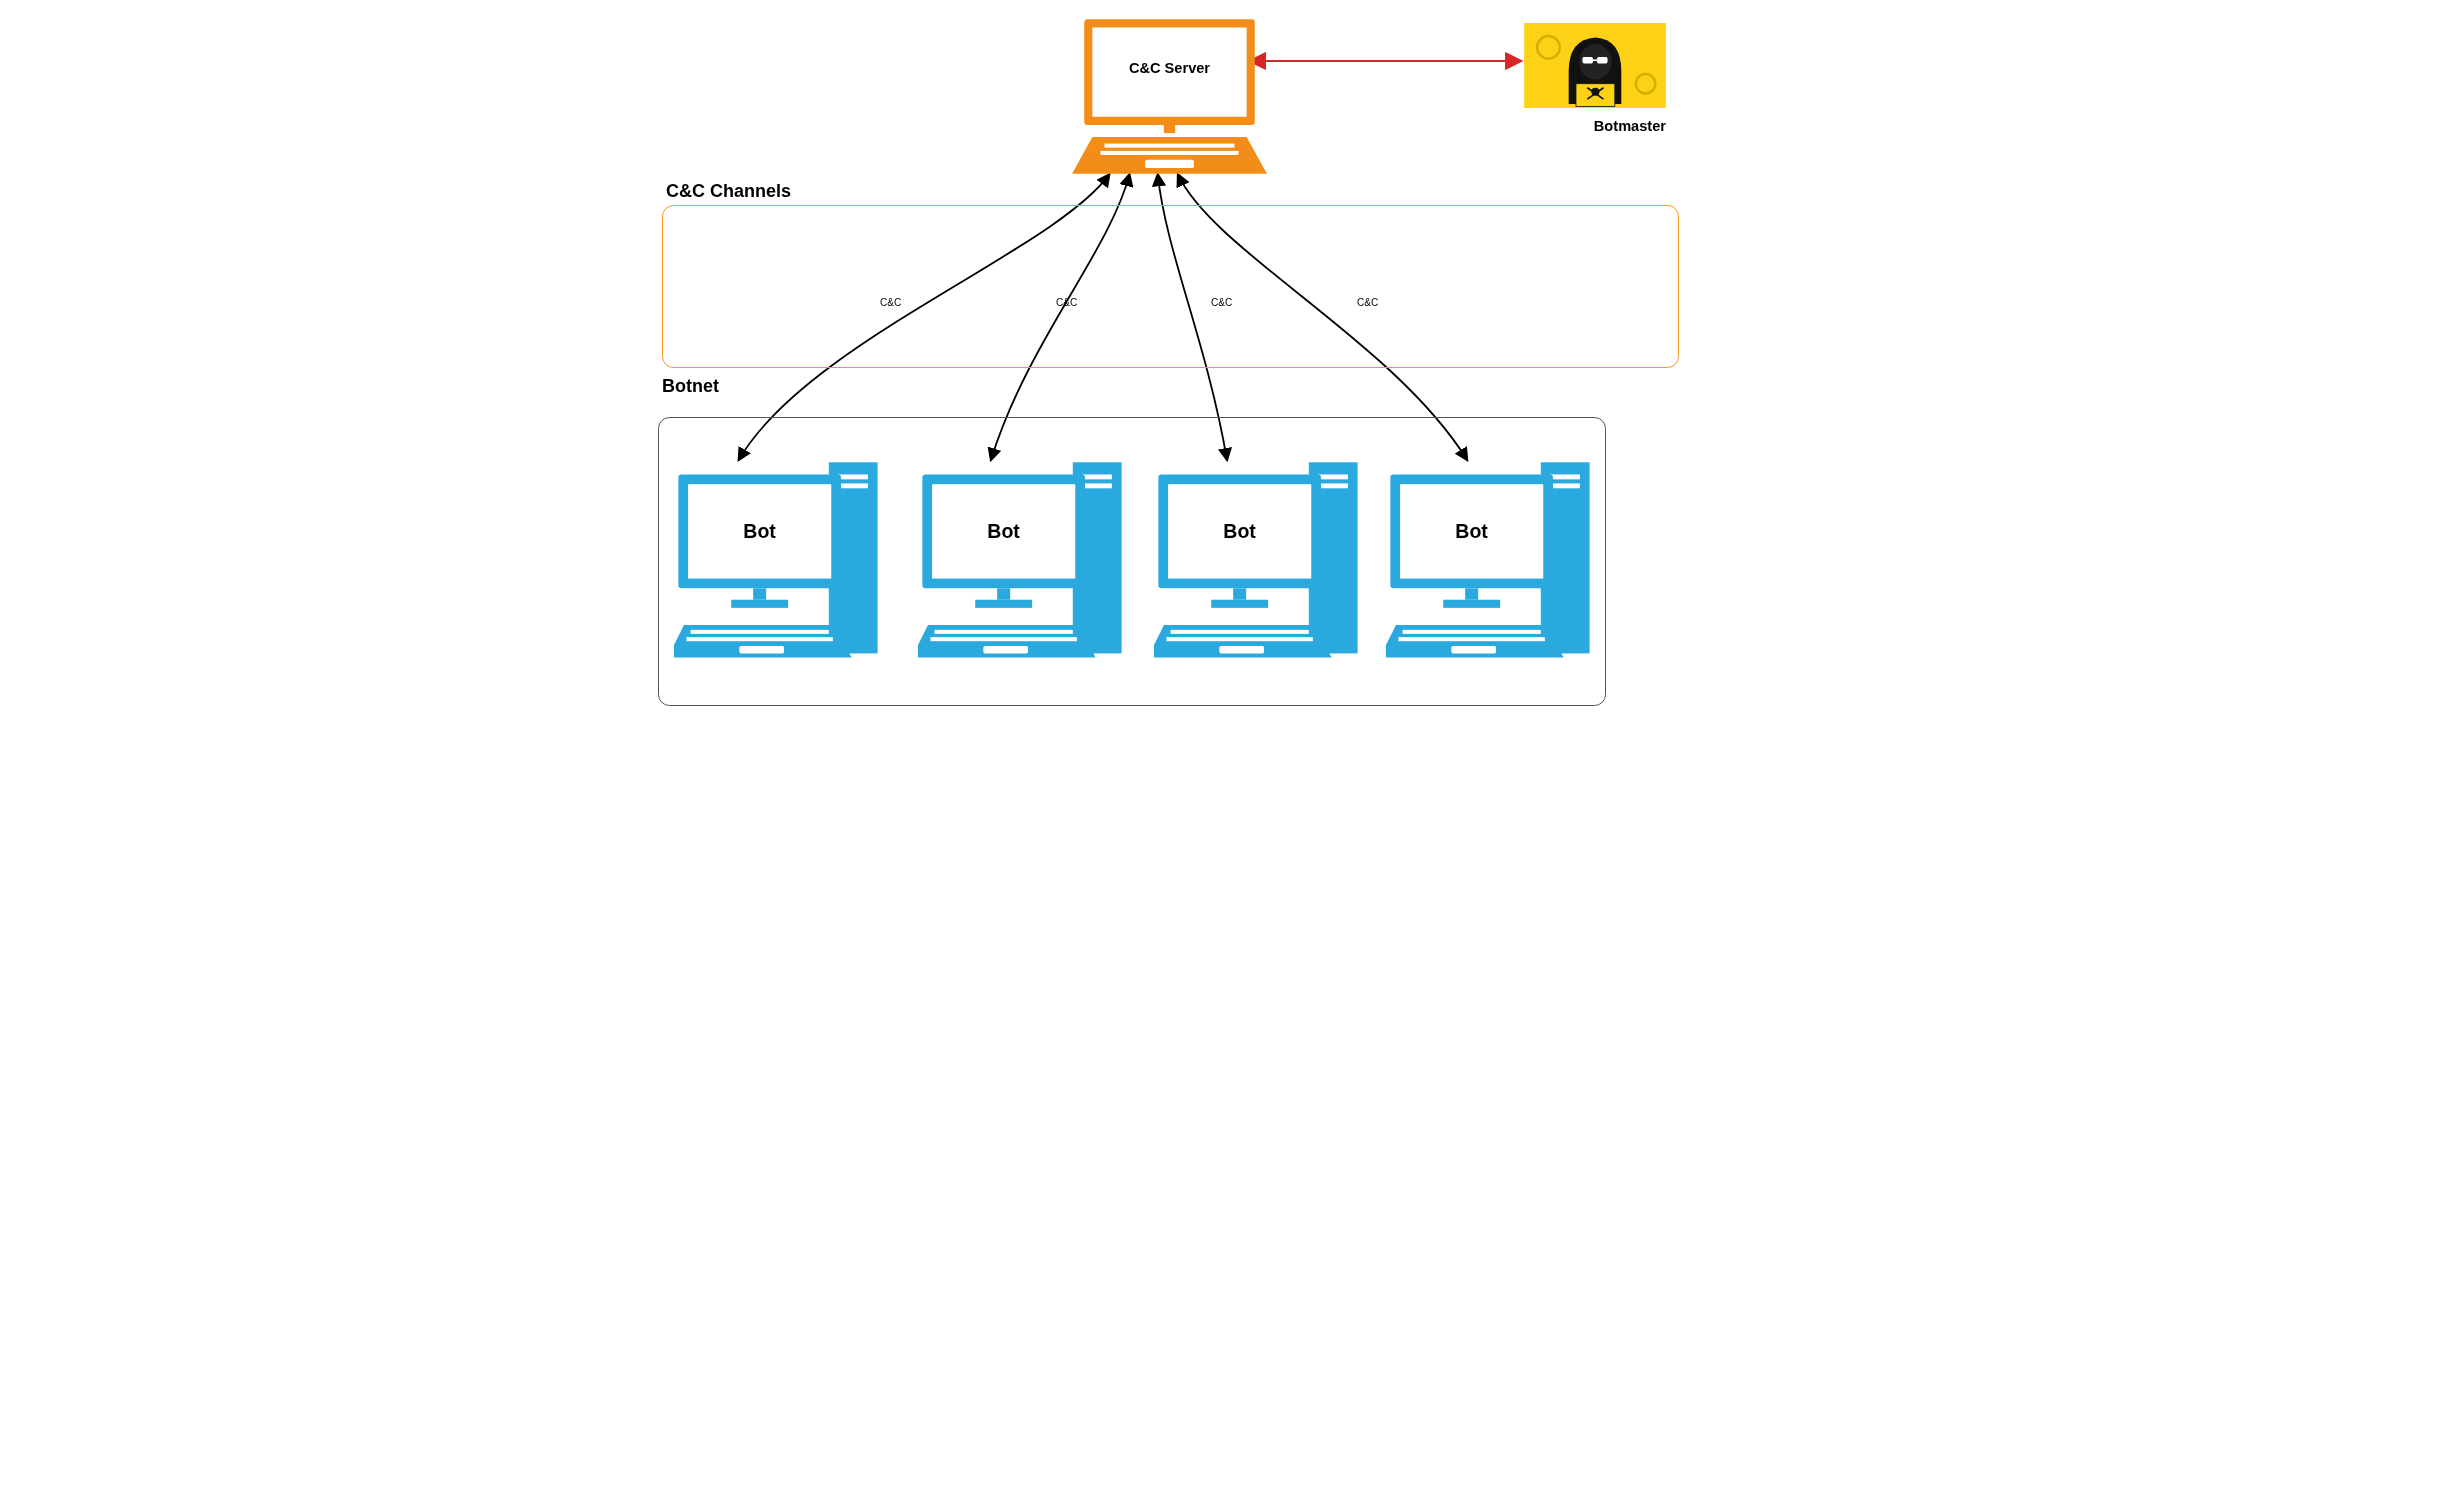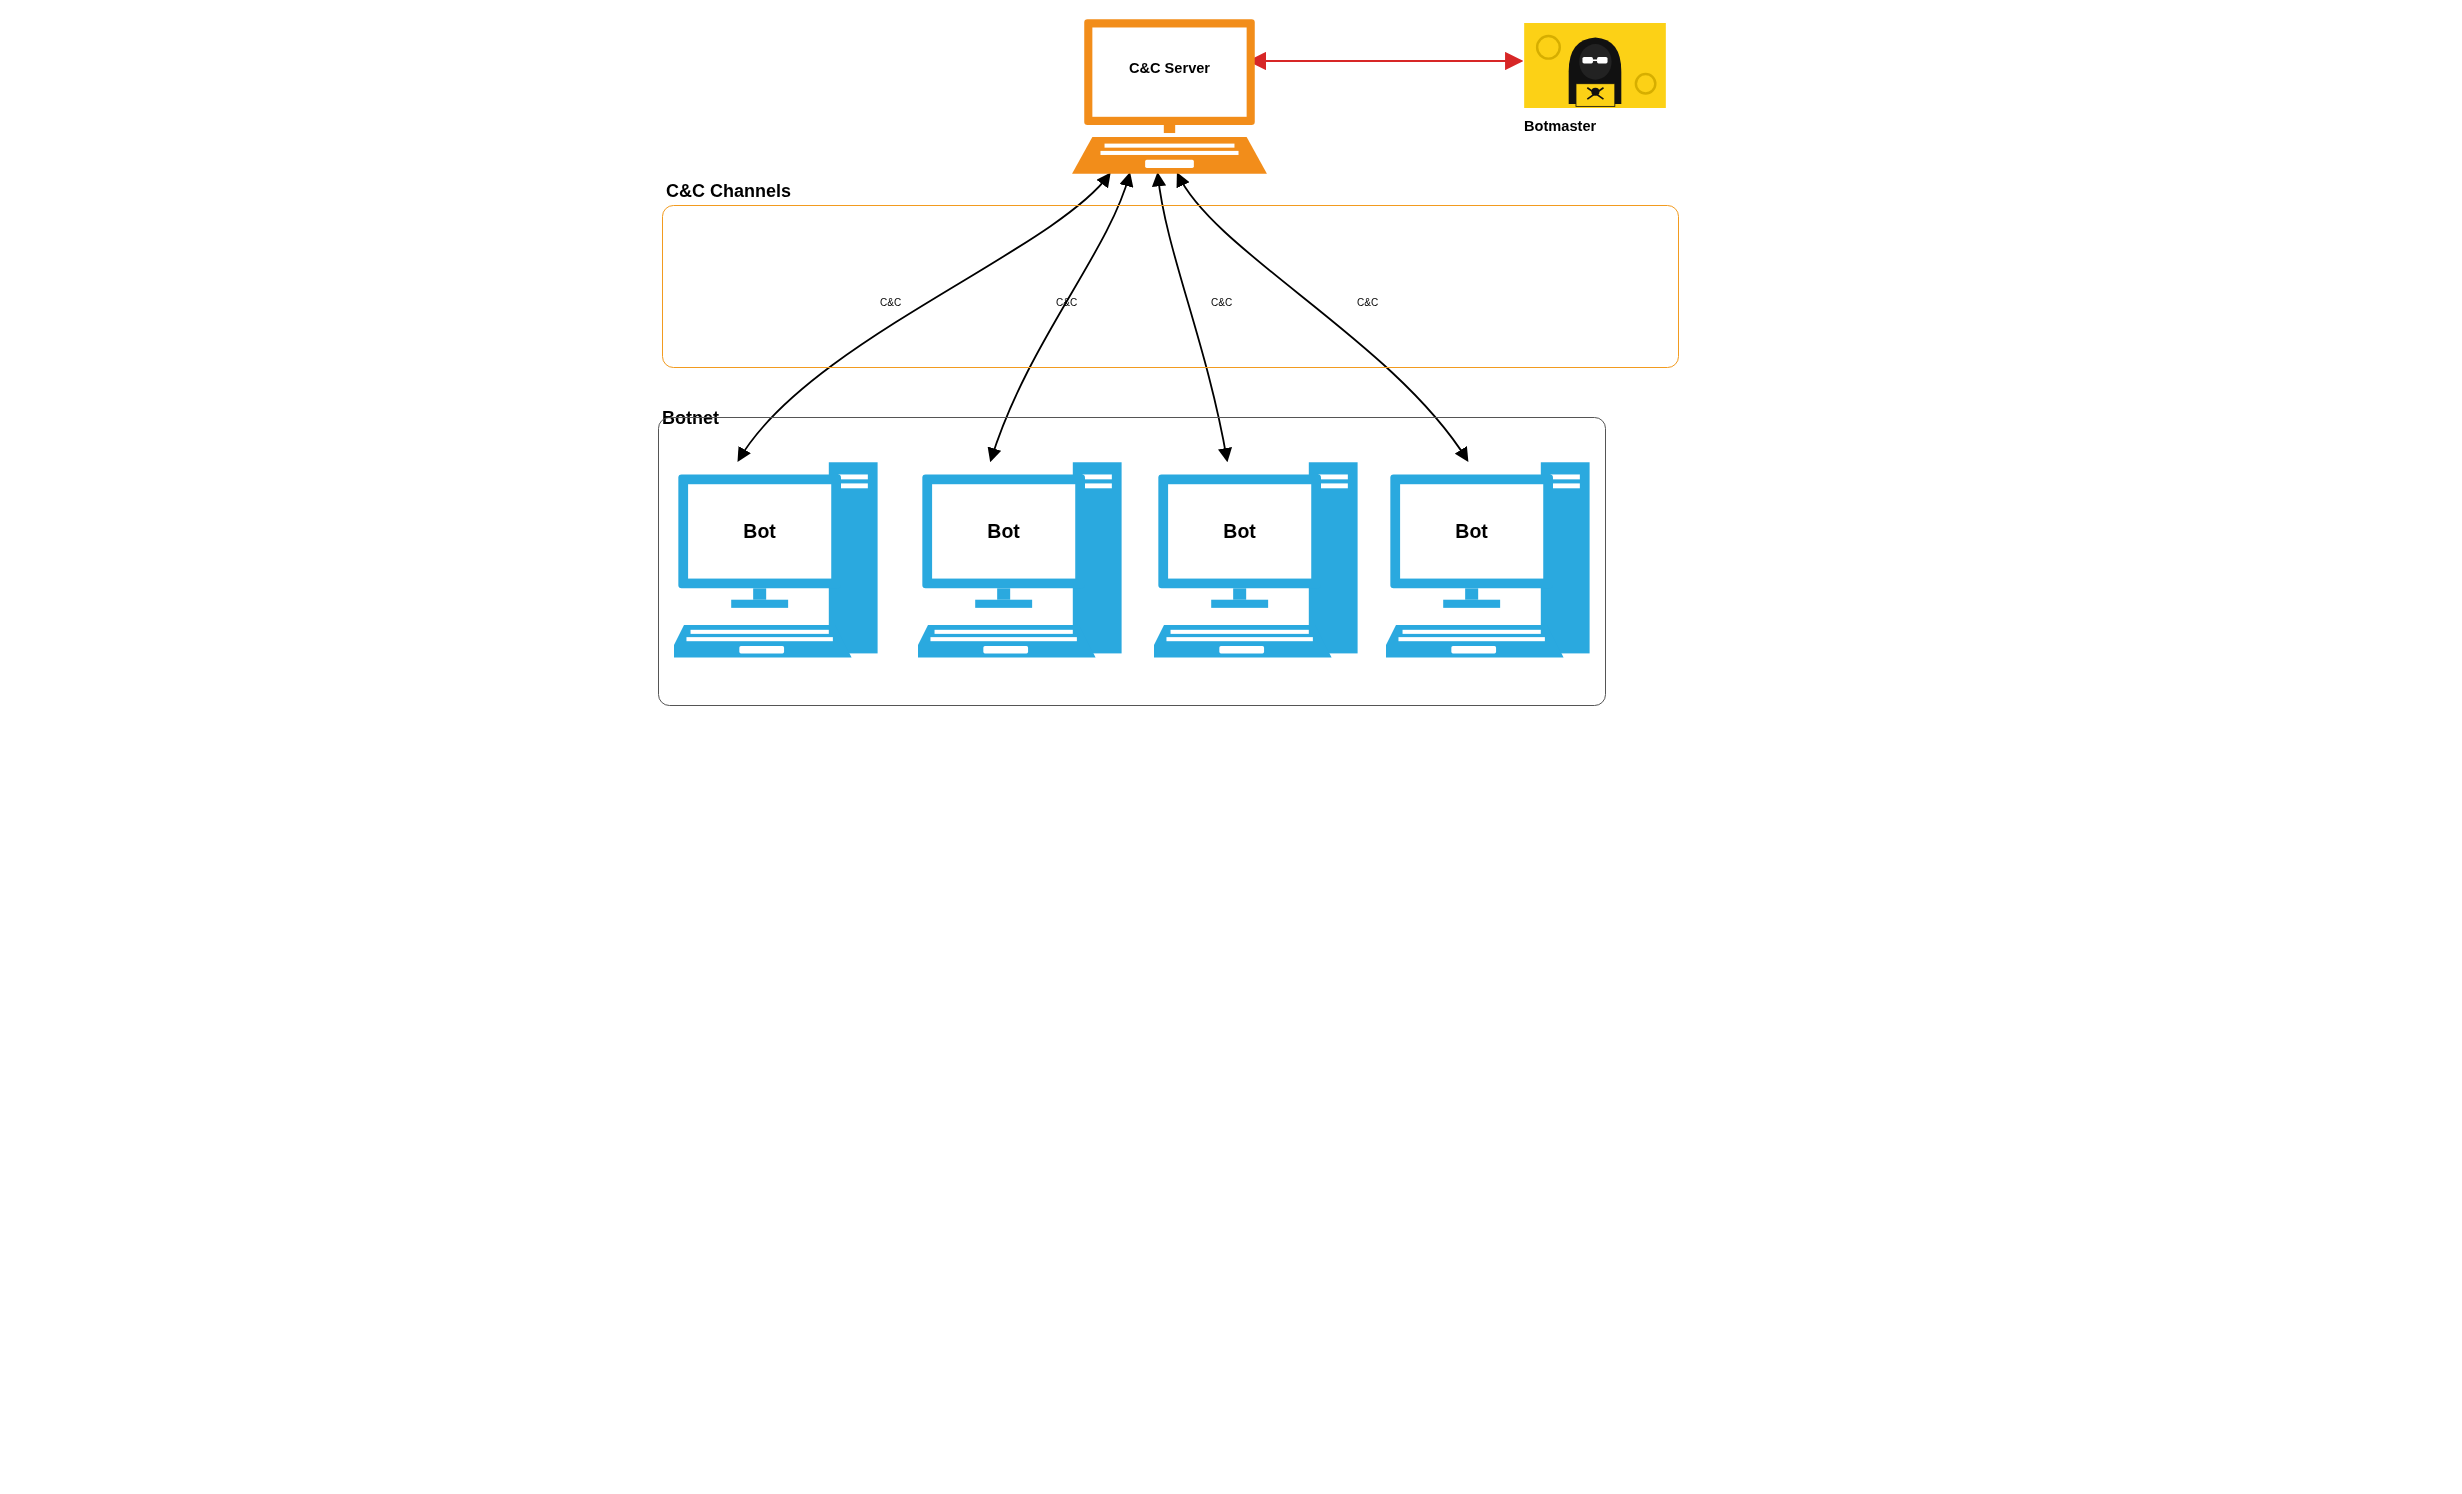--- a/index.html
+++ b/index.html
@@ -36,21 +36,21 @@
   .cc-label {
     position: absolute;
     font-size: 10px;
     color: #000;
   }
   .botmaster-label {
     position: absolute;
     font-size: 14.6px;
     font-weight: bold;
     color: #000;
-    text-align: left;
+    text-align: right;
   }
   
   svg.connectors {
     position: absolute;
     left: 0;
     top: 0;
     width: 1204px;
     height: 732px;
     pointer-events: none;
   }
@@ -85,21 +85,21 @@
   </svg>
 
   <div class="section-label" style="left:37px; top:181px;">C&amp;C Channels</div>
   <div class="box channels-box" style="left:33px; top:205px; width:1017px; height:163px;"></div>
 
   <div class="cc-label" style="left:251px; top:297px;">C&amp;C</div>
   <div class="cc-label" style="left:427px; top:297px;">C&amp;C</div>
   <div class="cc-label" style="left:582px; top:297px;">C&amp;C</div>
   <div class="cc-label" style="left:728px; top:297px;">C&amp;C</div>
 
-  <div class="section-label" style="left:33px; top:408px;">Botnet</div>
+  <div class="section-label" style="left:33px; top:376px;">Botnet</div>
   <div class="box botnet-box" style="left:28.5px; top:417px; width:948px; height:289px;"></div>
 
   <div class="node" style="left:439px; top:14.6px;">
     <svg width="203" height="163" viewBox="0 0 250 200">
 
       <rect x="20" y="5" width="210" height="130" rx="4" fill="#f28d1a"></rect>
       <rect x="30" y="15" width="190" height="110" fill="#ffffff"></rect>
 
       <rect x="118" y="135" width="14" height="10" fill="#f28d1a"></rect>
 

